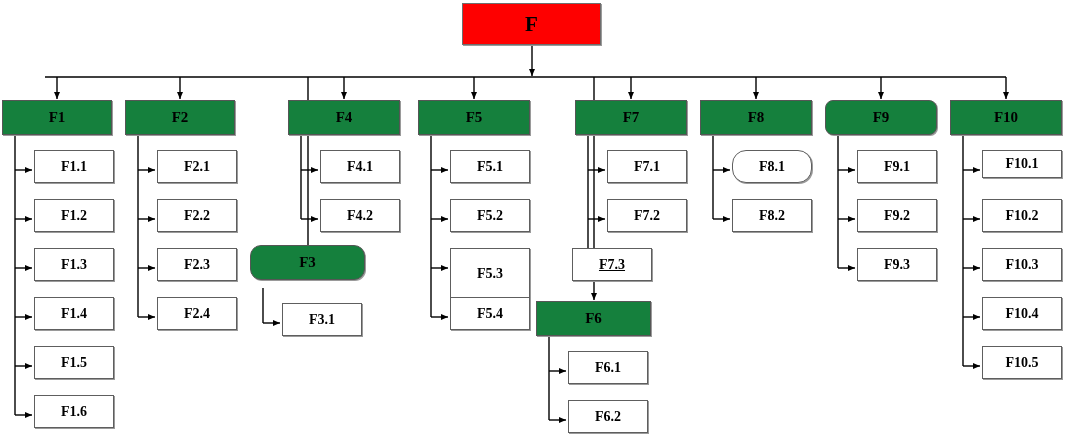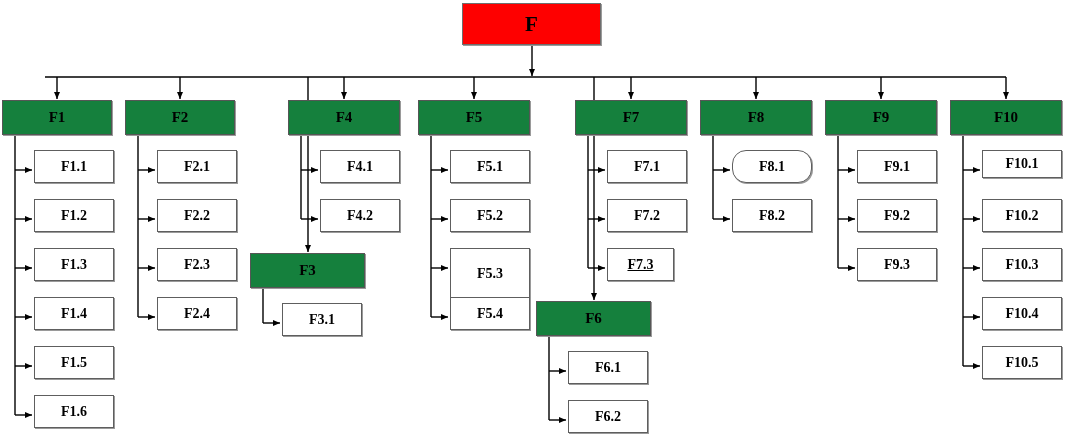--- a/index.html
+++ b/index.html
@@ -143,41 +143,41 @@
       <div class="node node-level2" style="left: 34px; top: 199px; width: 80px; height: 33px;">F1.2</div>
       <div class="node node-level2" style="left: 34px; top: 248px; width: 80px; height: 33px;">F1.3</div>
       <div class="node node-level2" style="left: 34px; top: 297px; width: 80px; height: 33px;">F1.4</div>
       <div class="node node-level2" style="left: 34px; top: 346px; width: 80px; height: 33px;">F1.5</div>
       <div class="node node-level2" style="left: 34px; top: 395px; width: 80px; height: 33px;">F1.6</div>
       <div class="node node-level1" style="left: 125px; top: 100px; width: 110px; height: 35px;">F2</div>
       <div class="node node-level2" style="left: 157px; top: 150px; width: 80px; height: 33px;">F2.1</div>
       <div class="node node-level2" style="left: 157px; top: 199px; width: 80px; height: 33px;">F2.2</div>
       <div class="node node-level2" style="left: 157px; top: 248px; width: 80px; height: 33px;">F2.3</div>
       <div class="node node-level2" style="left: 157px; top: 297px; width: 80px; height: 33px;">F2.4</div>
-      <div class="node node-level1" style="left: 250px; top: 253px; width: 115px; height: 35px;">F3</div>
+      <div class="node node-level1" style="left: 250px; top: 245px; width: 115px; height: 35px; border-radius: 11px;">F3</div>
       <div class="node node-level2" style="left: 282px; top: 303px; width: 80px; height: 33px;">F3.1</div>
       <div class="node node-level1" style="left: 288px; top: 100px; width: 112px; height: 35px;">F4</div>
       <div class="node node-level2" style="left: 320px; top: 150px; width: 80px; height: 33px;">F4.1</div>
       <div class="node node-level2" style="left: 320px; top: 199px; width: 80px; height: 33px;">F4.2</div>
       <div class="node node-level1" style="left: 418px; top: 100px; width: 112px; height: 35px;">F5</div>
       <div class="node node-level2" style="left: 450px; top: 150px; width: 80px; height: 33px;">F5.1</div>
       <div class="node node-level2" style="left: 450px; top: 199px; width: 80px; height: 33px;">F5.2</div>
       <div class="node node-level2" style="left: 450px; top: 248px; width: 80px; height: 51px;">F5.3</div>
       <div class="node node-level2" style="left: 450px; top: 297px; width: 80px; height: 33px;">F5.4</div>
       <div class="node node-level1" style="left: 536px; top: 301px; width: 115px; height: 35px;">F6</div>
       <div class="node node-level2" style="left: 568px; top: 351px; width: 80px; height: 33px;">F6.1</div>
       <div class="node node-level2" style="left: 568px; top: 400px; width: 80px; height: 33px;">F6.2</div>
       <div class="node node-level1" style="left: 575px; top: 100px; width: 112px; height: 35px;">F7</div>
       <div class="node node-level2" style="left: 607px; top: 150px; width: 80px; height: 33px;">F7.1</div>
       <div class="node node-level2" style="left: 607px; top: 199px; width: 80px; height: 33px;">F7.2</div>
-      <div class="node node-level2" style="left: 607px; top: 248px; width: 67px; height: 33px; text-decoration: underline;">F7.3</div>
+      <div class="node node-level2" style="left: 572px; top: 248px; width: 80px; height: 33px; text-decoration: underline;">F7.3</div>
       <div class="node node-level1" style="left: 700px; top: 100px; width: 112px; height: 35px;">F8</div>
       <div class="node node-level2" style="left: 732px; top: 150px; width: 80px; height: 33px; border-radius: 14px;">F8.1</div>
       <div class="node node-level2" style="left: 732px; top: 199px; width: 80px; height: 33px;">F8.2</div>
-      <div class="node node-level1" style="left: 825px; top: 100px; width: 112px; height: 35px;">F9</div>
+      <div class="node node-level1" style="left: 825px; top: 100px; width: 112px; height: 35px; border-radius: 8px;">F9</div>
       <div class="node node-level2" style="left: 857px; top: 150px; width: 80px; height: 33px;">F9.1</div>
       <div class="node node-level2" style="left: 857px; top: 199px; width: 80px; height: 33px;">F9.2</div>
       <div class="node node-level2" style="left: 857px; top: 248px; width: 80px; height: 33px;">F9.3</div>
       <div class="node node-level1" style="left: 950px; top: 100px; width: 112px; height: 35px;">F10</div>
       <div class="node node-level2" style="left: 982px; top: 150px; width: 80px; height: 28px;">F10.1</div>
       <div class="node node-level2" style="left: 982px; top: 199px; width: 80px; height: 33px;">F10.2</div>
       <div class="node node-level2" style="left: 982px; top: 248px; width: 80px; height: 33px;">F10.3</div>
       <div class="node node-level2" style="left: 982px; top: 297px; width: 80px; height: 33px;">F10.4</div>
       <div class="node node-level2" style="left: 982px; top: 346px; width: 80px; height: 33px;">F10.5</div>
     </div>

